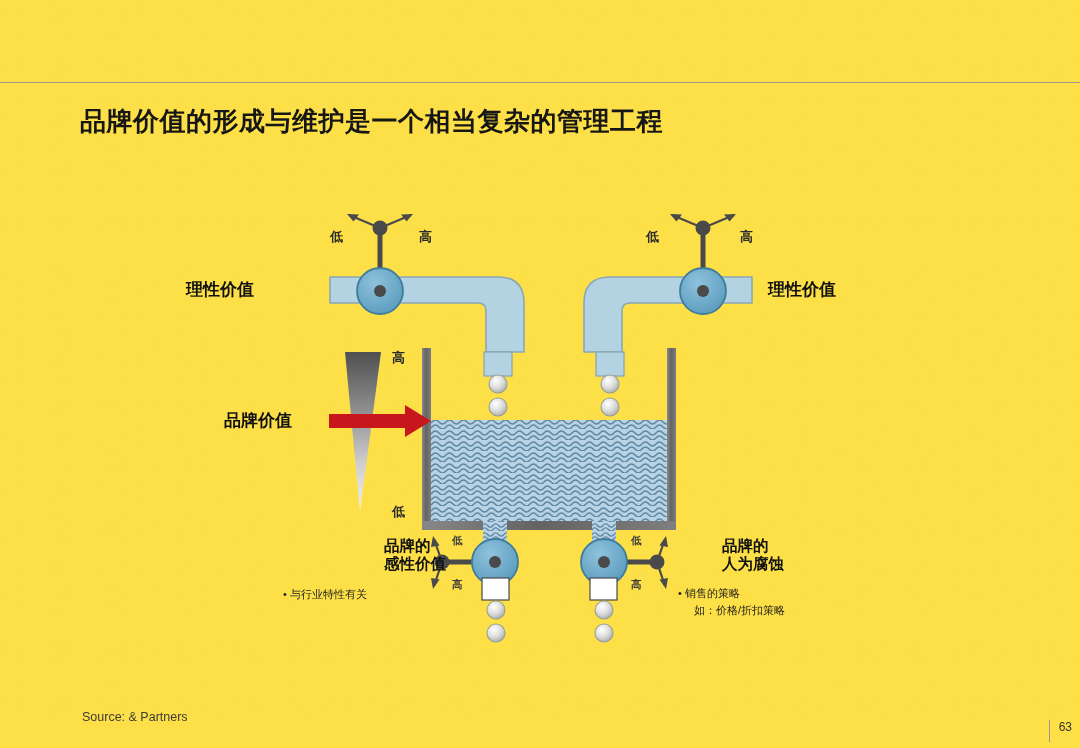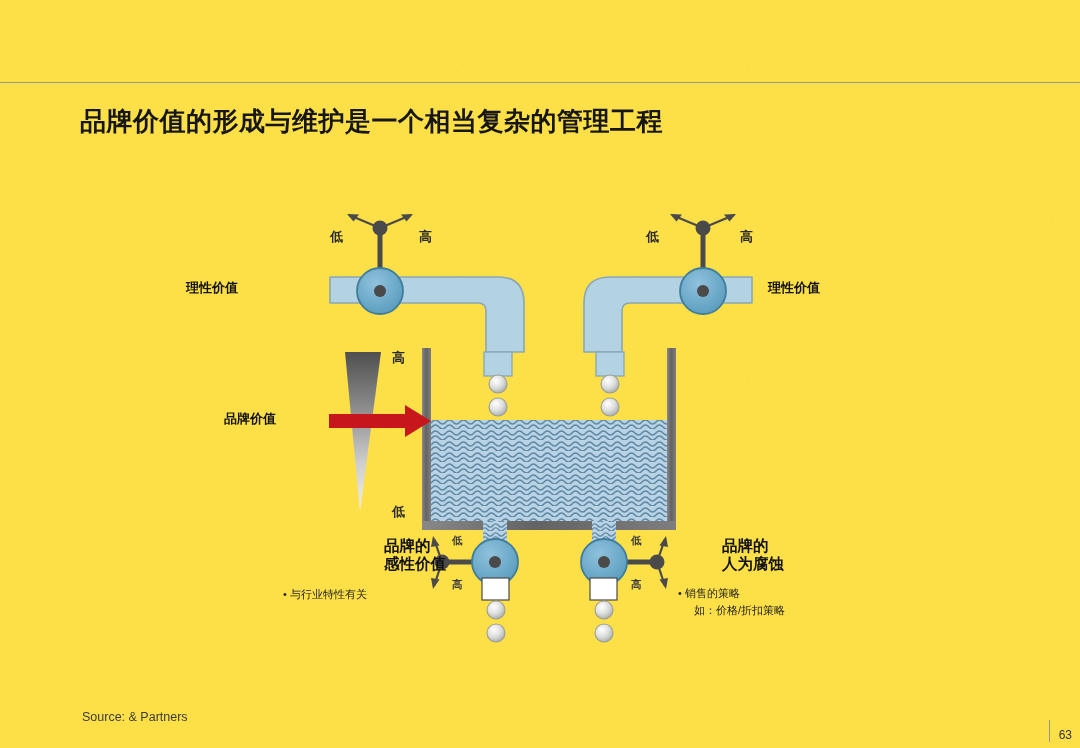--- a/index.html
+++ b/index.html
@@ -19,28 +19,28 @@
       radial-gradient(circle at 38% 64%, rgba(160,160,150,.15) 0 1px, transparent 1px),
       radial-gradient(circle at 84% 47%, rgba(160,160,150,.18) 0 1px, transparent 1px),
       radial-gradient(circle at 23% 88%, rgba(160,160,150,.14) 0 1px, transparent 1px),
       radial-gradient(circle at 55% 33%, rgba(160,160,150,.12) 0 1px, transparent 1px);
     background-size:57px 53px,83px 71px,47px 61px,67px 49px,91px 77px,39px 43px;
   }
   .hdr-rule{position:absolute;left:0;top:82px;width:1080px;height:1px;background:#9a978b;}
   .title{position:absolute;left:80px;top:104px;font-size:26px;font-weight:bold;
     letter-spacing:.5px;color:#161616;white-space:nowrap;}
   .source{position:absolute;left:82px;top:710px;font-size:12.5px;color:#3b3b3b;}
-  .pagebox{position:absolute;right:8px;top:720px;display:flex;align-items:flex-end;gap:9px;}
+  .pagebox{position:absolute;right:8px;top:720px;display:flex;align-items:flex-start;gap:9px;}
   .pagebar{width:1px;height:22px;background:#9a978b;}
   .pageno{font-size:12px;color:#333;}
 
   #stage{position:absolute;left:0;top:0;width:1080px;height:748px;}
 
   .lbl{position:absolute;font-weight:bold;color:#111;white-space:nowrap;line-height:1.22;}
-  .lbl-main{font-size:13px;}
+  .lbl-main{font-size:17px;}
   .lbl-corr{font-size:15.5px;margin-left:44px;}
   .sub{position:absolute;font-size:11px;color:#1d1d1d;white-space:nowrap;line-height:1.35;font-weight:normal;}
   .hl{position:absolute;font-size:13px;font-weight:bold;color:#2a2a2a;}
   .hl-sm{position:absolute;font-size:10.5px;font-weight:bold;color:#3a3a3a;}
 </style>
 </head>
 <body>
 
 <div class="slide">
   <div class="noise"></div>

